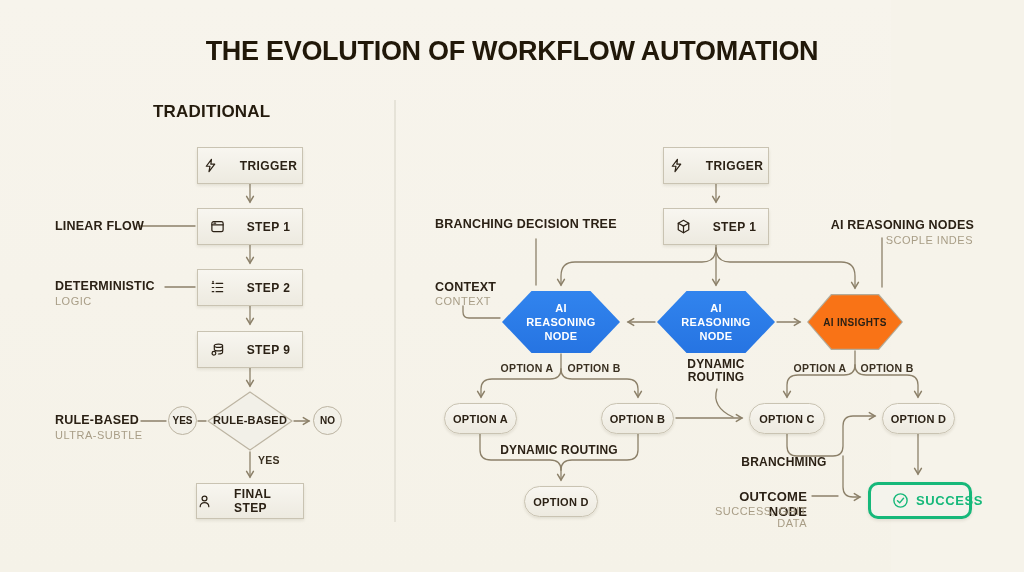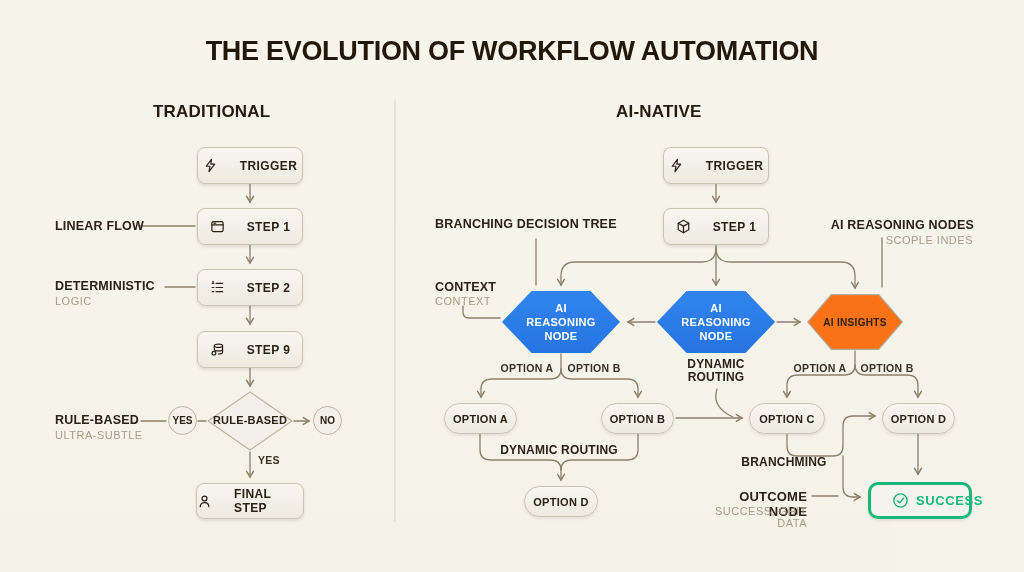--- a/index.html
+++ b/index.html
@@ -24,21 +24,21 @@
   }
 
   .divider { left:394px; top:100px; width:1.5px; height:422px; background:#e6e3d8; }
 
   svg.connectors { left:0; top:0; width:1024px; height:572px; pointer-events:none; }
   svg.connectors path, svg.connectors line { stroke:#8c8069; stroke-width:1.3; fill:none; stroke-linecap:round; }
 
   .box {
     display:flex; align-items:center; justify-content:center; gap:22px;
     background:linear-gradient(180deg,#f8f6f0 0%,#edeae0 100%);
-    border:1px solid #c9c3b2; border-radius:8px;
+    border:1px solid #c9c3b2; border-radius:0;
     box-shadow:0 1.5px 3px rgba(75,62,35,.12);
     font-size:12px; font-weight:700; letter-spacing:.4px; color:#2b2115;
   }
   .pill {
     display:flex; align-items:center; justify-content:center;
     background:linear-gradient(180deg,#f8f6f0 0%,#edeae0 100%);
     border:1px solid #c9c3b2; border-radius:16px;
     box-shadow:0 1.5px 3px rgba(75,62,35,.12);
     font-size:11px; font-weight:700; letter-spacing:.3px; color:#2b2115;
   }
@@ -129,21 +129,20 @@
     <path d="M638,434 V450 Q638,460 627,460 H572 Q561,460 561,470"></path>
     <path d="M561,470 V480" marker-end="url(#arr)"></path>
     <path d="M787,434 V446 Q787,456 797,456 H833 Q843,456 843,446 V426 Q843,416 853,416 H875" marker-end="url(#arr)"></path>
     <path d="M843,456 V487 Q843,497 853,497 H860" marker-end="url(#arr)"></path>
     <path d="M918,434 V474" marker-end="url(#arr)"></path>
     <path d="M812,496 H838"></path>
   </svg>
 
   <div class="abs title">THE EVOLUTION OF WORKFLOW AUTOMATION</div>
   <div class="abs col-header" style="left:153px;">TRADITIONAL</div>
-  <div class="abs col-header" style="left:616px;">AI-NATIVE</div>
   <div class="abs divider"></div>
 
   <div class="abs box" style="left:197px; top:147px; width:106px; height:37px;">
     <span class="icon">
       <svg width="15" height="15" viewBox="0 0 16 16">
           <path d="M9 1.5 L3.5 8.8 H7.4 L6.4 14.5 L12.5 6.6 H8.4 Z"></path>
         </svg>
     </span>
     <span>TRIGGER</span>
   </div>

